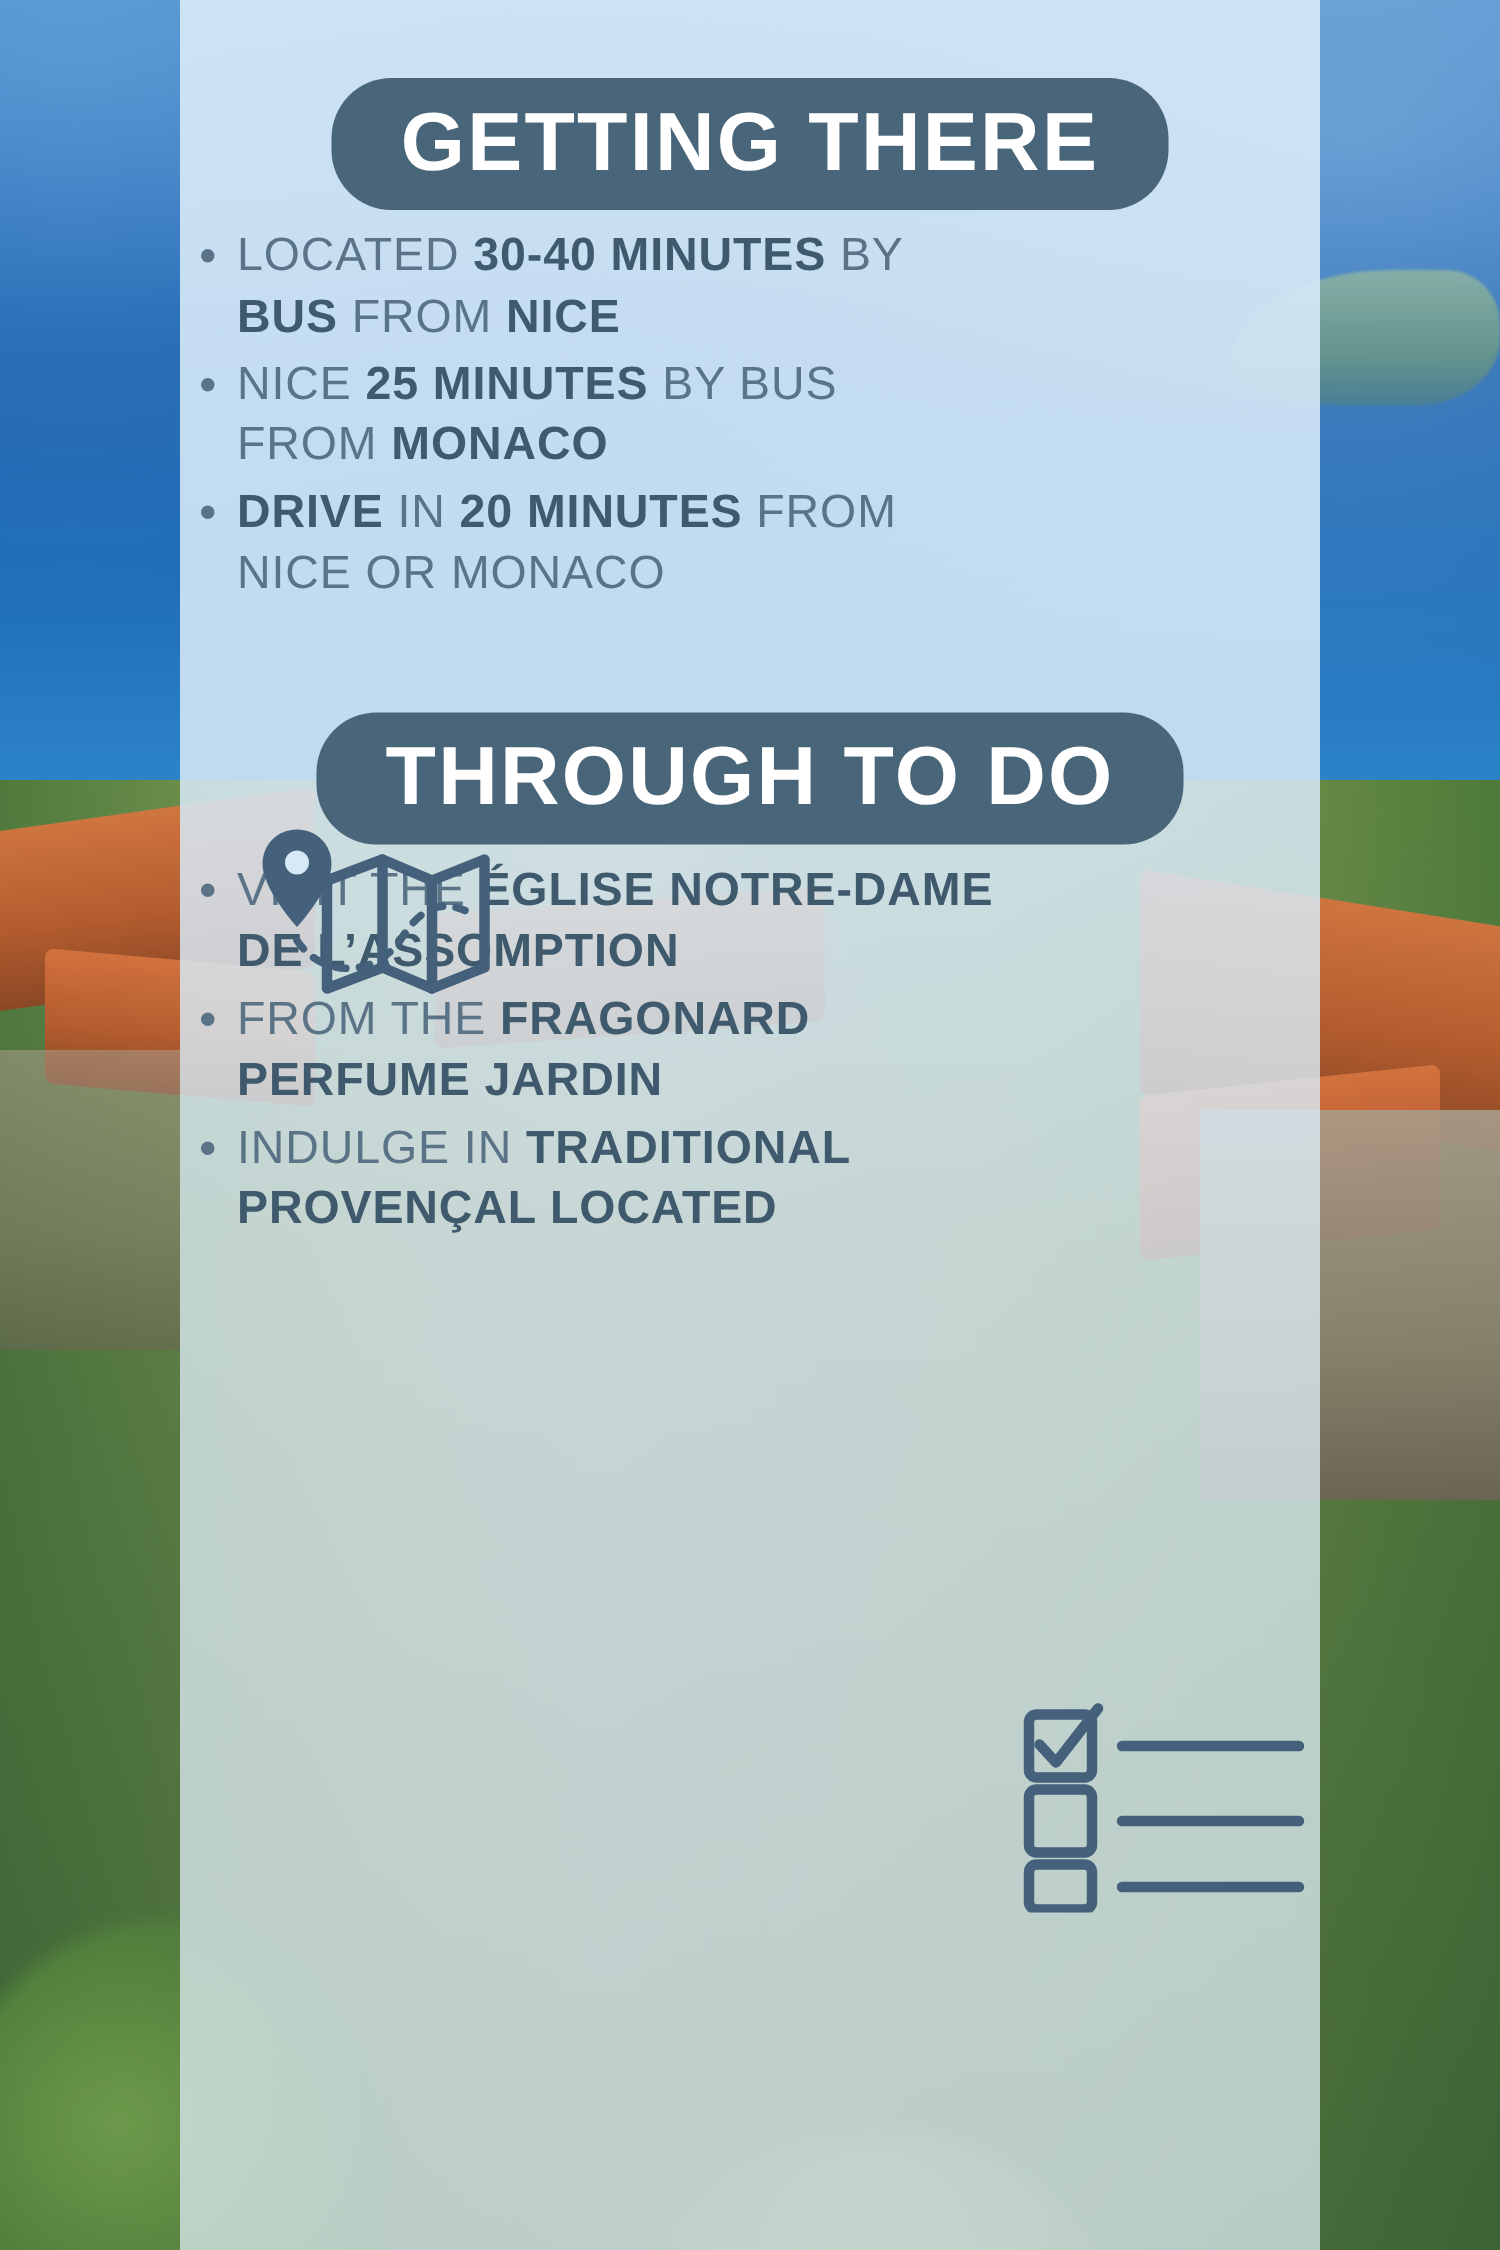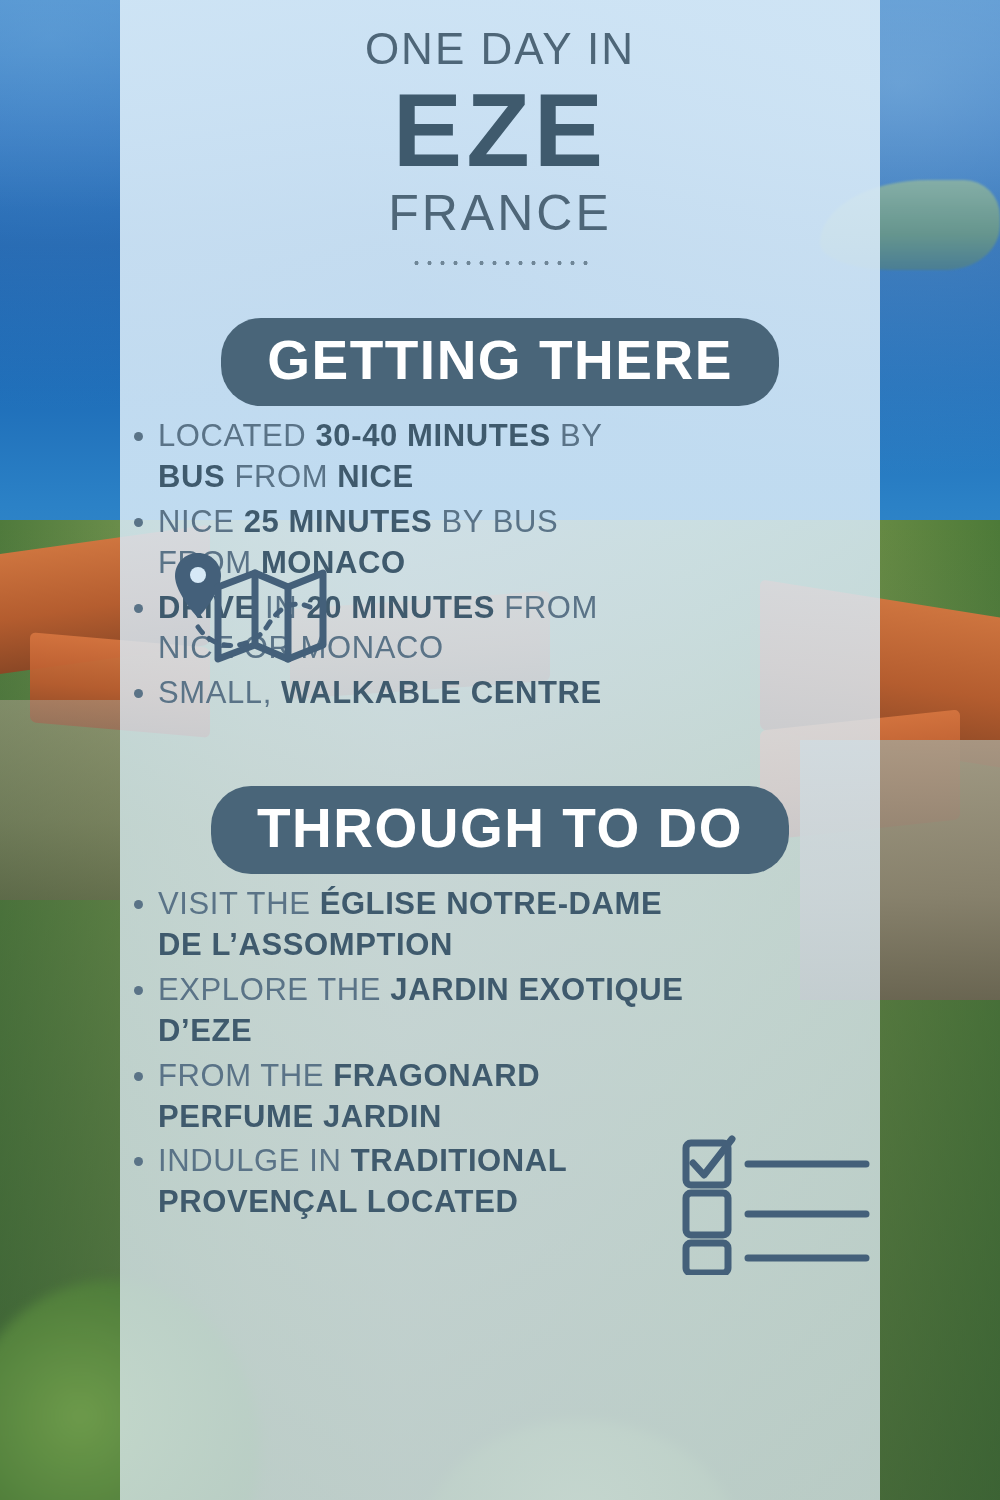--- a/index.html
+++ b/index.html
@@ -233,46 +233,38 @@
   <div class="roof c1"></div>
   <div class="roof r1"></div>
   <div class="roof r2"></div>
   <div class="wall l"></div>
   <div class="wall r"></div>
 
   <div class="panel"></div>
 
   <div class="content">
 
-    <div class="header">
-      <div class="kicker">ONE DAY IN</div>
-      <div class="bigtitle">EZE</div>
-      <div class="subtitle">FRANCE</div>
-      <div class="dots"></div>
-    </div>
 
     <div class="sec-getting">
       <div class="pill-wrap">
         <div class="pill">GETTING THERE</div>
       </div>
       <ul class="items getting-list" id="list-0">
           <li><span>LOCATED </span><b>30-40 MINUTES</b><span> BY </span><b>BUS</b><span> FROM </span><b>NICE</b></li>
           <li><span>NICE </span><b>25 MINUTES</b><span> BY BUS FROM </span><b>MONACO</b></li>
           <li><b>DRIVE</b><span> IN </span><b>20 MINUTES</b><span> FROM NICE OR MONACO</span></li>
-          <li><span>SMALL, </span><b>WALKABLE CENTRE</b></li>
         </ul>
     </div>
 
     <div class="sec-things">
       <div class="pill-wrap">
         <div class="pill">THROUGH TO DO</div>
       </div>
       <ul class="items things-list" id="list-1">
           <li><span>VISIT THE </span><b>ÉGLISE NOTRE-DAME DE L’ASSOMPTION</b></li>
-          <li><span>EXPLORE THE </span><b>JARDIN EXOTIQUE D’EZE</b></li>
           <li><span>FROM THE </span><b>FRAGONARD PERFUME JARDIN</b></li>
           <li><span>INDULGE IN </span><b>TRADITIONAL PROVENÇAL LOCATED</b></li>
         </ul>
     </div>
 
     <div class="map-icon">
       <svg viewBox="0 0 170 130" width="170" height="130">
         <path class="fillc" d="M38 8c-13 0-23 10-23 23 0 17 23 42 23 42s23-25 23-42c0-13-10-23-23-23z"></path>
         <circle cx="38" cy="30" r="8" fill="#d6e9f7"></circle>
         <path class="stroke" d="M58 42 L95 28 L128 42 L163 28 L163 100 L128 114 L95 100 L58 114 Z"></path>

